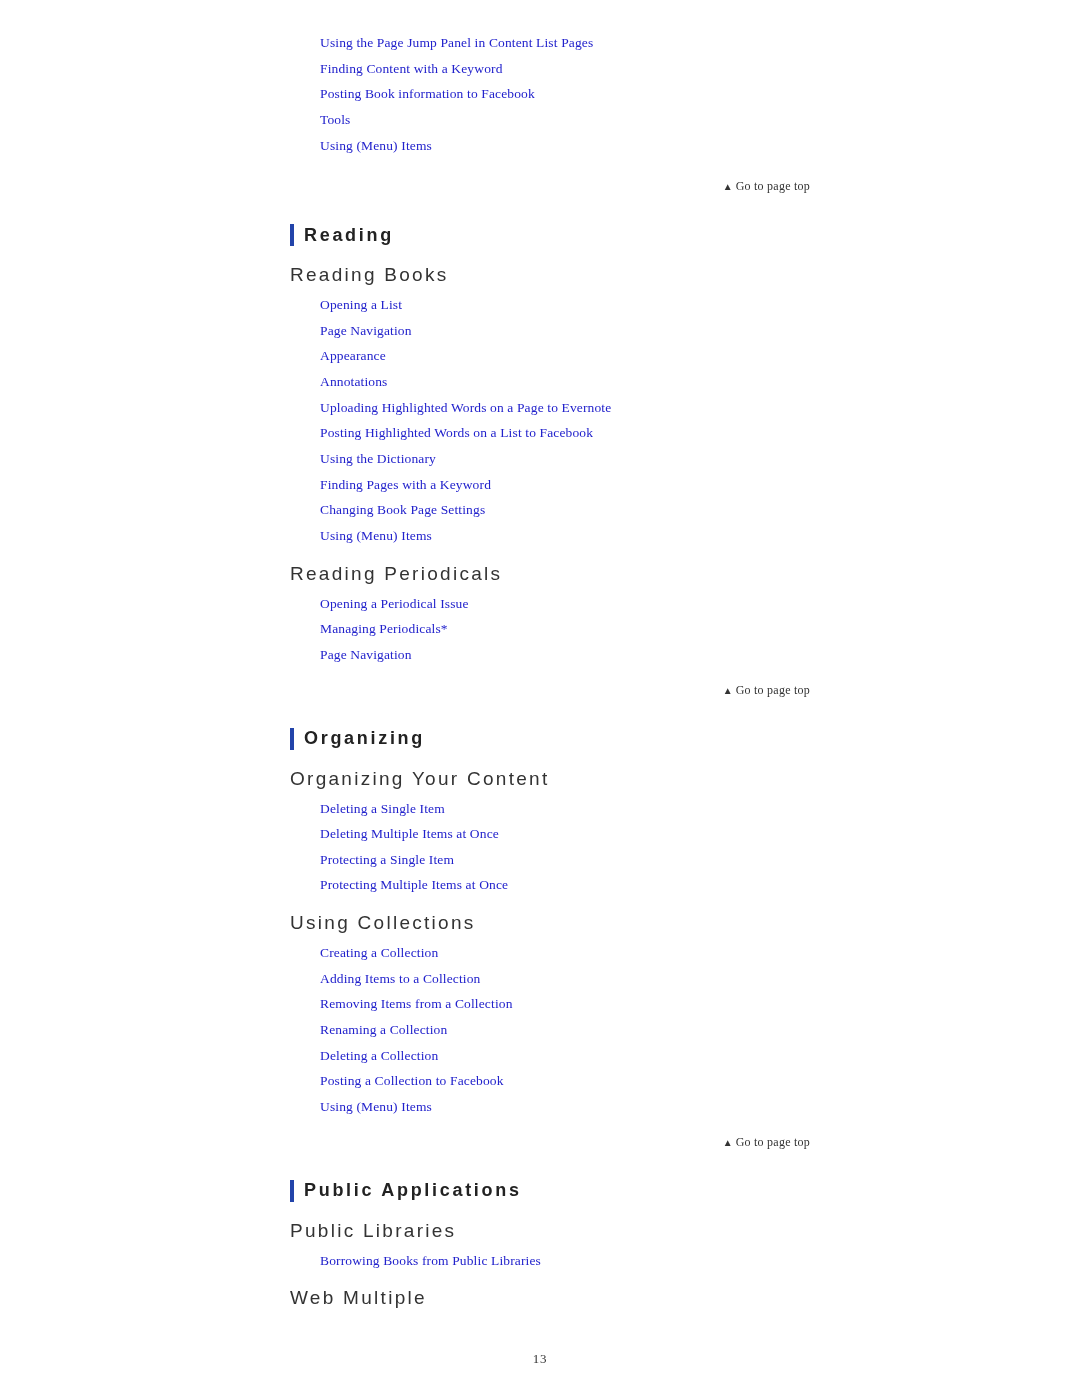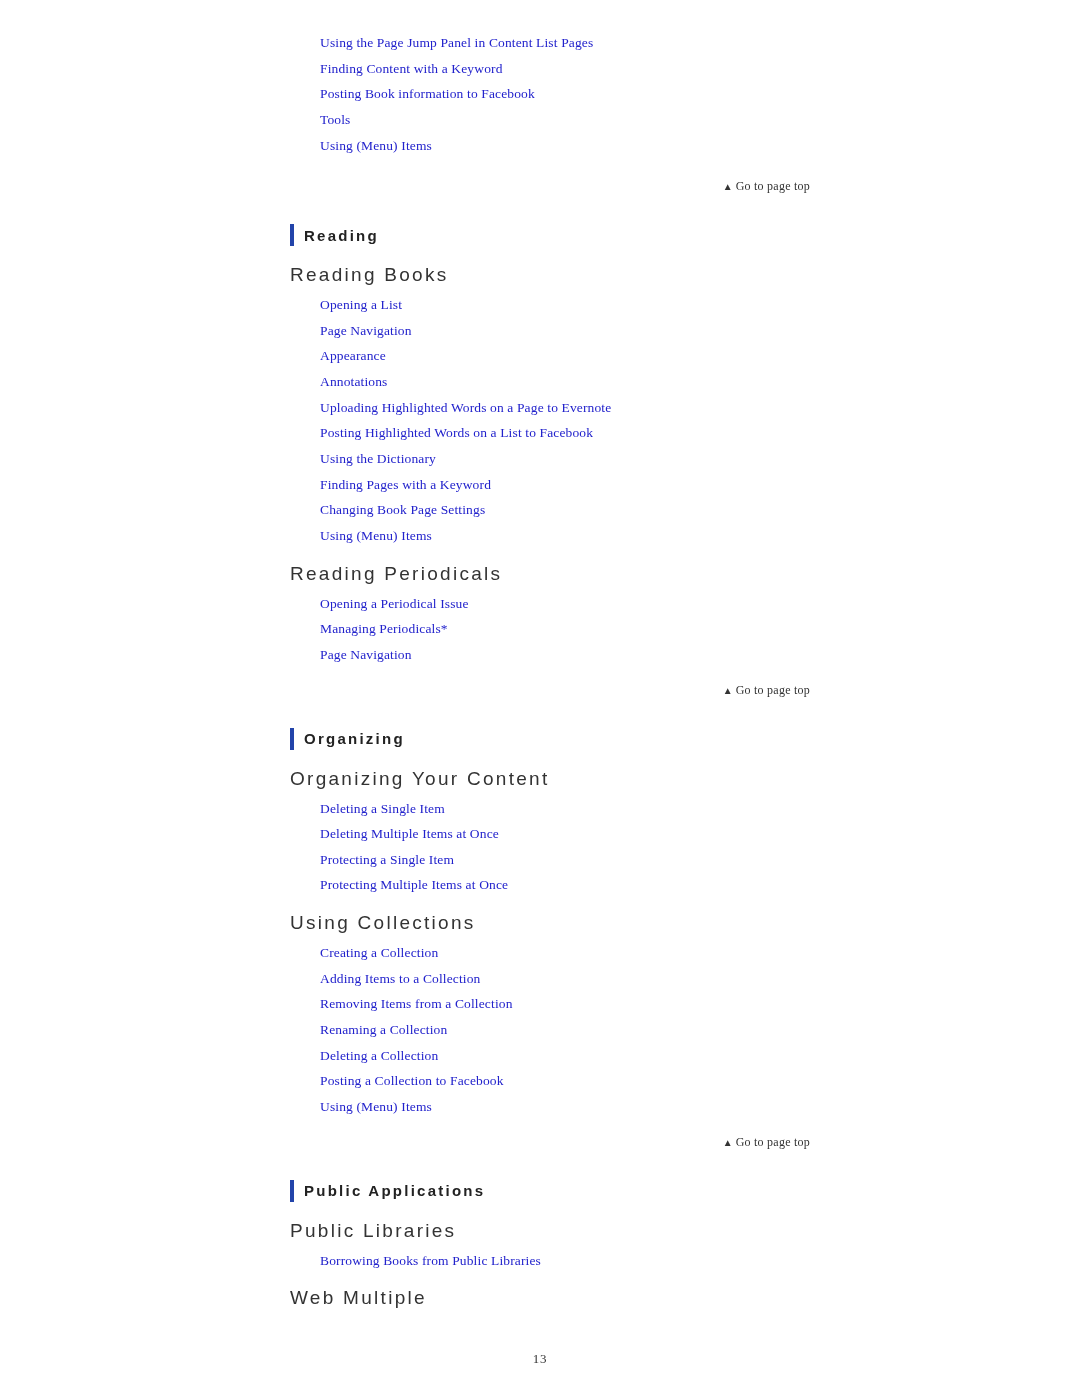--- a/index.html
+++ b/index.html
@@ -77,21 +77,21 @@
     .section-bar {
       width: 4px;
       height: 22px;
       background-color: #2244aa;
       margin-right: 10px;
       display: inline-block;
       flex-shrink: 0;
     }
 
     .section-title {
-      font-size: 15px;
+      font-size: 18px;
       font-weight: bold;
       color: #222222;
       letter-spacing: 0.15em;
       font-family: Arial, sans-serif;
     }
 
     
     .sub-group-title {
       font-size: 19px;
       color: #333333;

